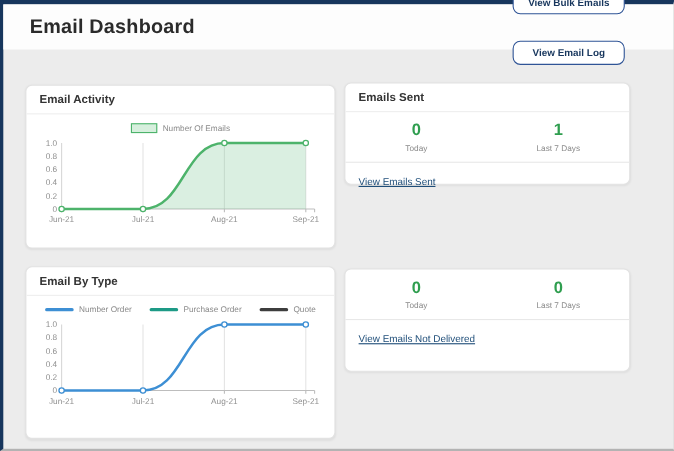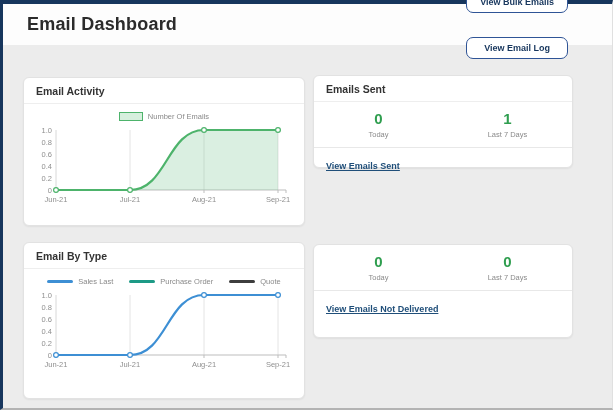--- a/index.html
+++ b/index.html
@@ -33,21 +33,21 @@
   .legend-item { display:inline-flex; align-items:center; gap:5px; }
   .legend-label { font-size:7.5px; color:#8a8a8a; }
   .sw-rect { display:inline-block; width:24px; height:9px; border:1px solid; }
   .sw-line { display:inline-block; width:26px; height:3px; border-radius:2px; }
   .chart { padding:0 2px 2px 4px; }
   .stats { display:flex; padding:9px 0 8px 0; }
   .stat { flex:1; text-align:center; }
   .stat-value { font-size:15px; font-weight:bold; color:#2f9e4f; line-height:16px; }
   .stat-label { font-size:7.5px; color:#8a8a8a; margin-top:3px; }
   .link-row { border-top:1px solid #e8e8e8; padding:7px 12px; }
-  .link-row a { font-size:9px; font-weight:bold; color:#1f4e79; text-decoration:underline; }
+  .link-row a { font-size:9px; font-weight:normal; color:#1f4e79; text-decoration:underline; }
   .footer-check { position:absolute; left:22px; top:383px; display:flex; align-items:center; gap:6px; }
   .footer-check input { width:11px; height:11px; accent-color:#fff; }
   .footer-check .cb-label { font-size:9px; font-weight:bold; color:#333; }
   
   #card-email-activity { left:20px; top:51px; width:282px; height:149px; }
   #card-emails-sent { left:310px; top:49px; width:260px; height:93px; }
   #card-email-by-type { left:20px; top:216px; width:282px; height:157px; }
   #card-emails-not-delivered { left:310px; top:218px; width:260px; height:94px; }
   svg text { font-family:"Liberation Sans", sans-serif; }
 </style>
@@ -117,21 +117,21 @@
     <div class="link-row">
       <a href="#">View Emails Sent</a>
     </div>
   </section>
 
   <section class="card chart-card" id="card-email-by-type">
     <div class="card-title">Email By Type</div>
     <div class="legend">
         <span class="legend-item">
           <span class="sw-line" style="background:#3d8fd4"></span>
-          <span class="legend-label">Sales Last</span>
+          <span class="legend-label">Number Order</span>
         </span>
         <span class="legend-item">
           <span class="sw-line" style="background:#1d9a86"></span>
           <span class="legend-label">Purchase Order</span>
         </span>
         <span class="legend-item">
           <span class="sw-line" style="background:#3d3d3d"></span>
           <span class="legend-label">Quote</span>
         </span>
       </div>

